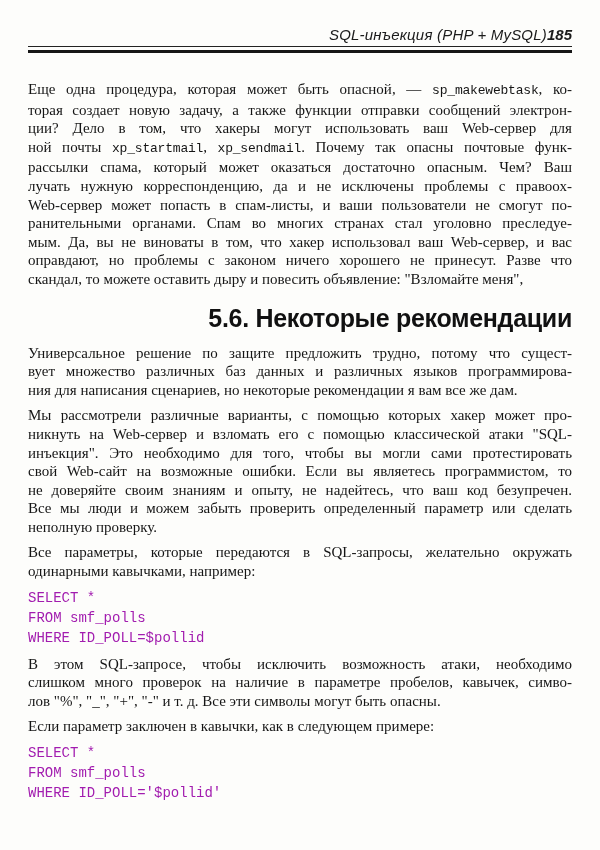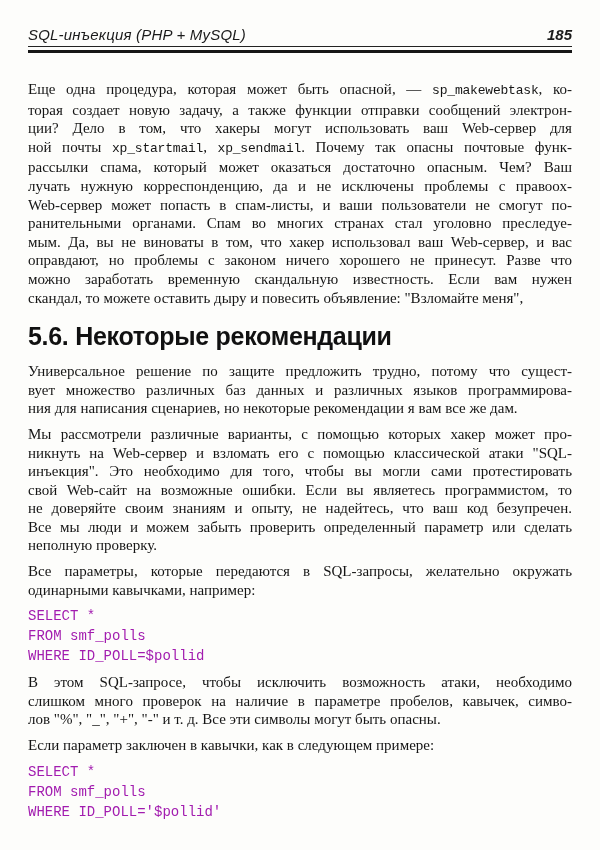--- a/index.html
+++ b/index.html
@@ -10,21 +10,21 @@
     box-sizing: border-box;
     background: #fdfdfb;
     padding: 26px 28px 0 28px;
     font-family: "Liberation Serif", serif;
     color: #151515;
     overflow: hidden;
   }
   
   .running-head {
     display: flex;
-    justify-content: space-between;
+    justify-content: flex-end;
     align-items: baseline;
     font-family: "Liberation Sans", sans-serif;
     font-style: italic;
     font-size: 15px;
     color: #1b1b1b;
     border-bottom: 1.5px solid #222;
     padding-bottom: 3px;
   }
   .rh-title { letter-spacing: 0.2px; }
   .rh-num { font-weight: bold; font-size: 15px; }
@@ -49,20 +49,21 @@
     letter-spacing: -0.2px;
   }
 
   .section-heading {
     font-family: "Liberation Sans", sans-serif;
     font-weight: bold;
     font-size: 25px;
     letter-spacing: -0.3px;
     margin: 15px 0 11px 0;
     color: #111;
+    text-align: right;
   }
 
   .codeblock {
     font-family: "Liberation Mono", "DejaVu Sans Mono", monospace;
     font-size: 14px;
     line-height: 20px;
     margin: 2px 0 7px 0;
     color: #a21caf;
   }
 </style>
@@ -81,21 +82,20 @@
         <div class="line">Еще одна процедура, которая может быть опасной, — <code class="icode">sp_makewebtask</code>, ко-</div>
         <div class="line">торая создает новую задачу, а также функции отправки сообщений электрон-</div>
         <div class="line">ции? Дело в том, что хакеры могут использовать ваш Web-сервер для</div>
         <div class="line">ной почты <code class="icode">xp_startmail</code>, <code class="icode">xp_sendmail</code>. Почему так опасны почтовые функ-</div>
         <div class="line">рассылки спама, который может оказаться достаточно опасным. Чем? Ваш</div>
         <div class="line">лучать нужную корреспонденцию, да и не исключены проблемы с правоох-</div>
         <div class="line">Web-сервер может попасть в спам-листы, и ваши пользователи не смогут по-</div>
         <div class="line">ранительными органами. Спам во многих странах стал уголовно преследуе-</div>
         <div class="line">мым. Да, вы не виноваты в том, что хакер использовал ваш Web-сервер, и вас</div>
         <div class="line">оправдают, но проблемы с законом ничего хорошего не принесут. Разве что</div>
-        <div class="line">можно заработать временную скандальную известность. Если вам нужен</div>
         <div class="line">скандал, то можете оставить дыру и повесить объявление: "Взломайте меня",</div>
       </div>
       <div class="section-heading">5.6. Некоторые рекомендации</div>
       <div class="para">
         <div class="line">Универсальное решение по защите предложить трудно, потому что сущест-</div>
         <div class="line">вует множество различных баз данных и различных языков программирова-</div>
         <div class="line">ния для написания сценариев, но некоторые рекомендации я вам все же дам.</div>
       </div>
       <div class="para">
         <div class="line">Мы рассмотрели различные варианты, с помощью которых хакер может про-</div>

